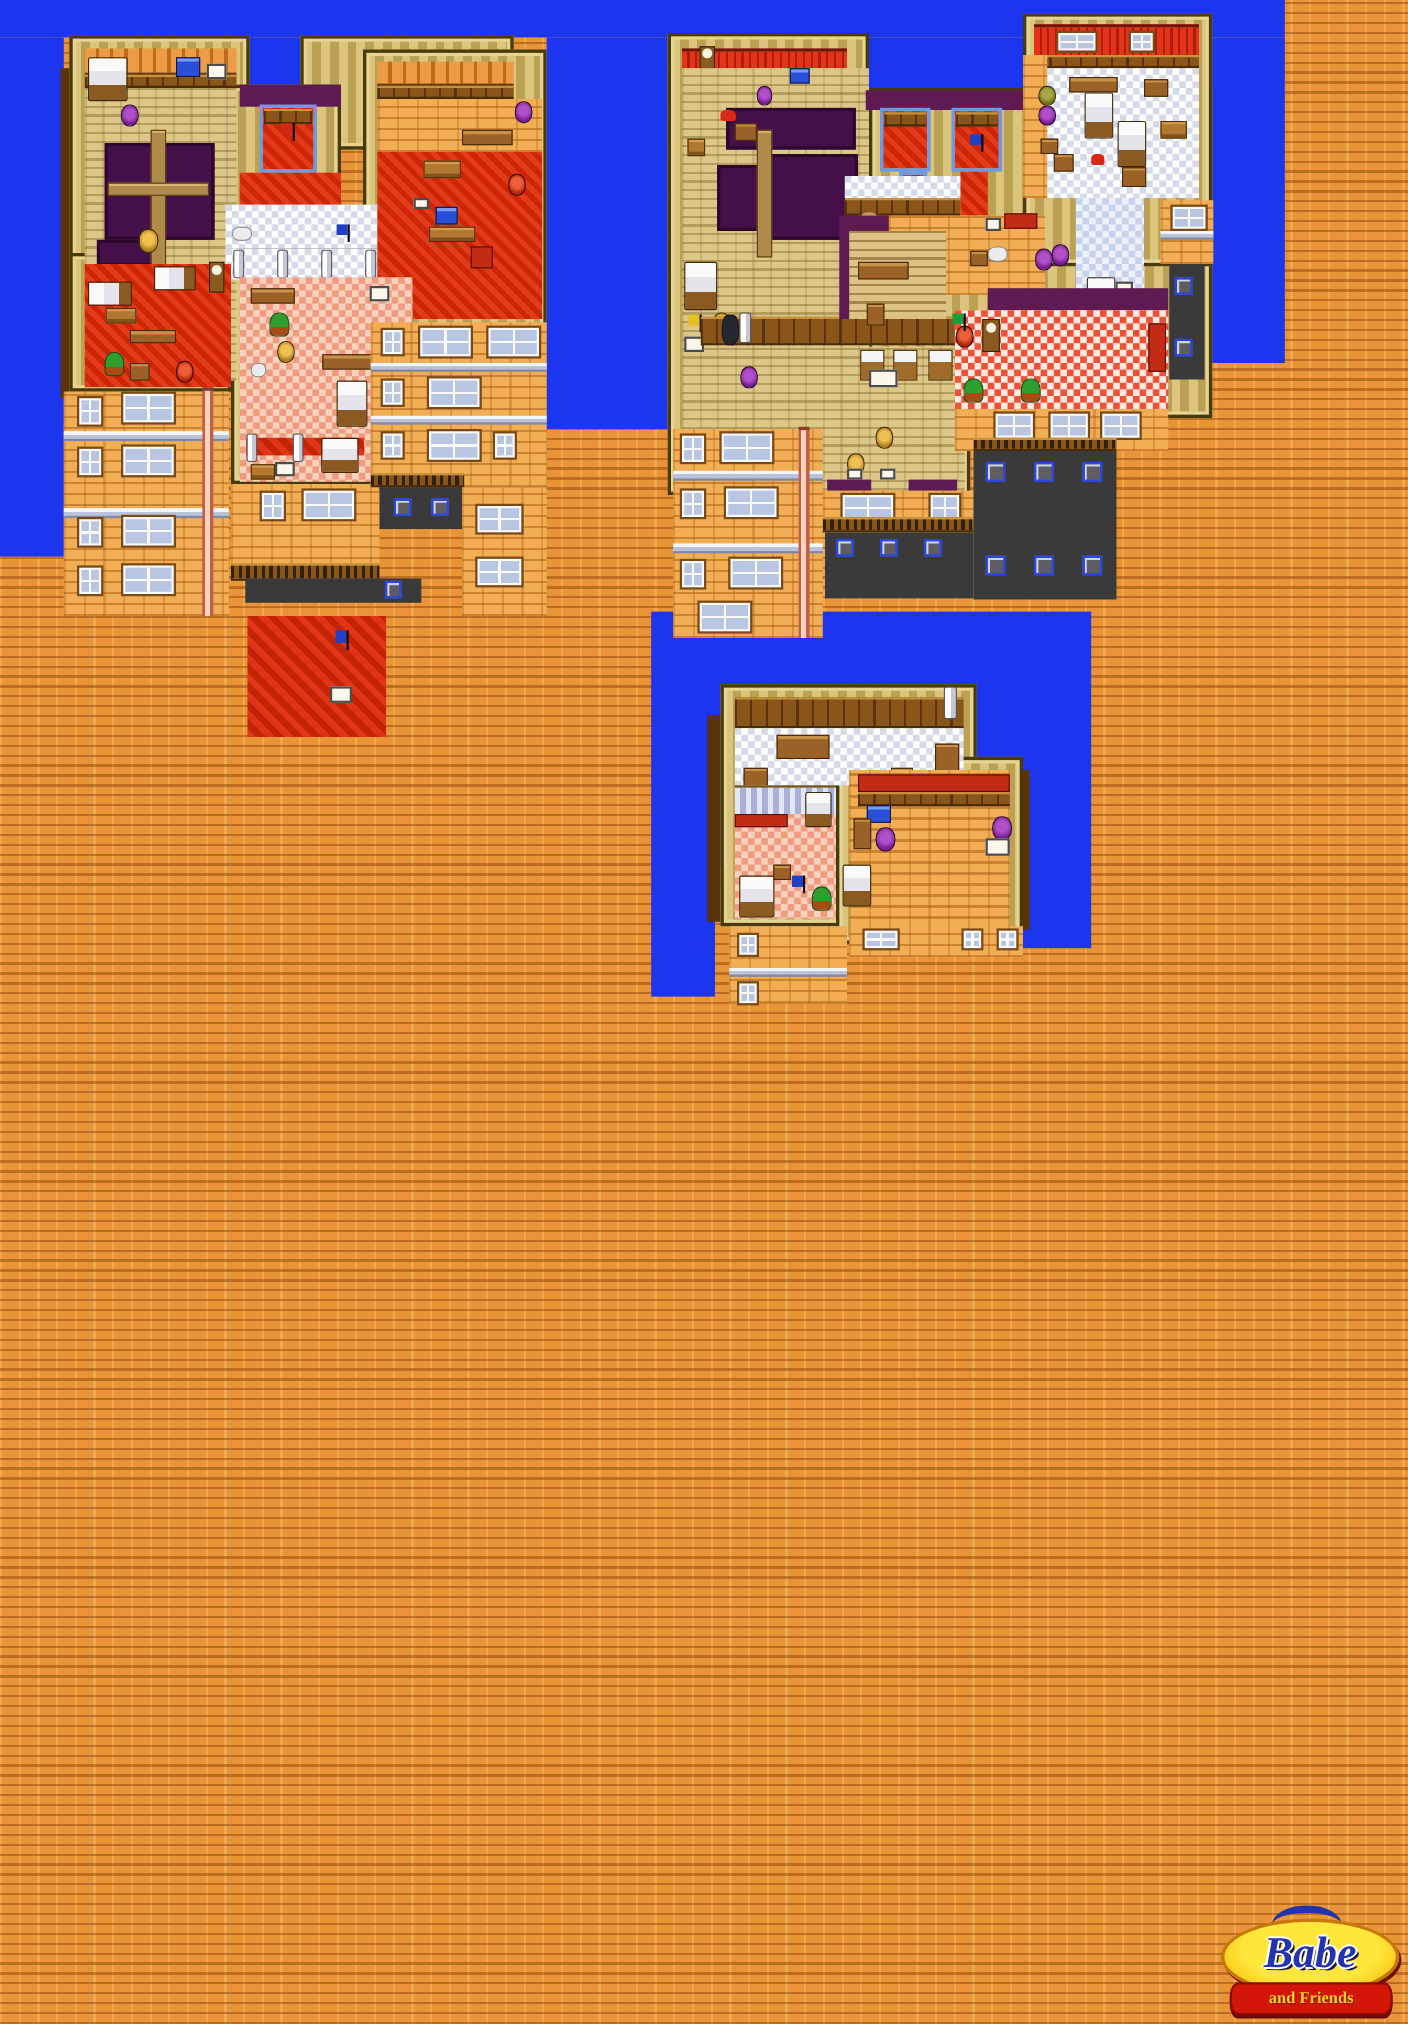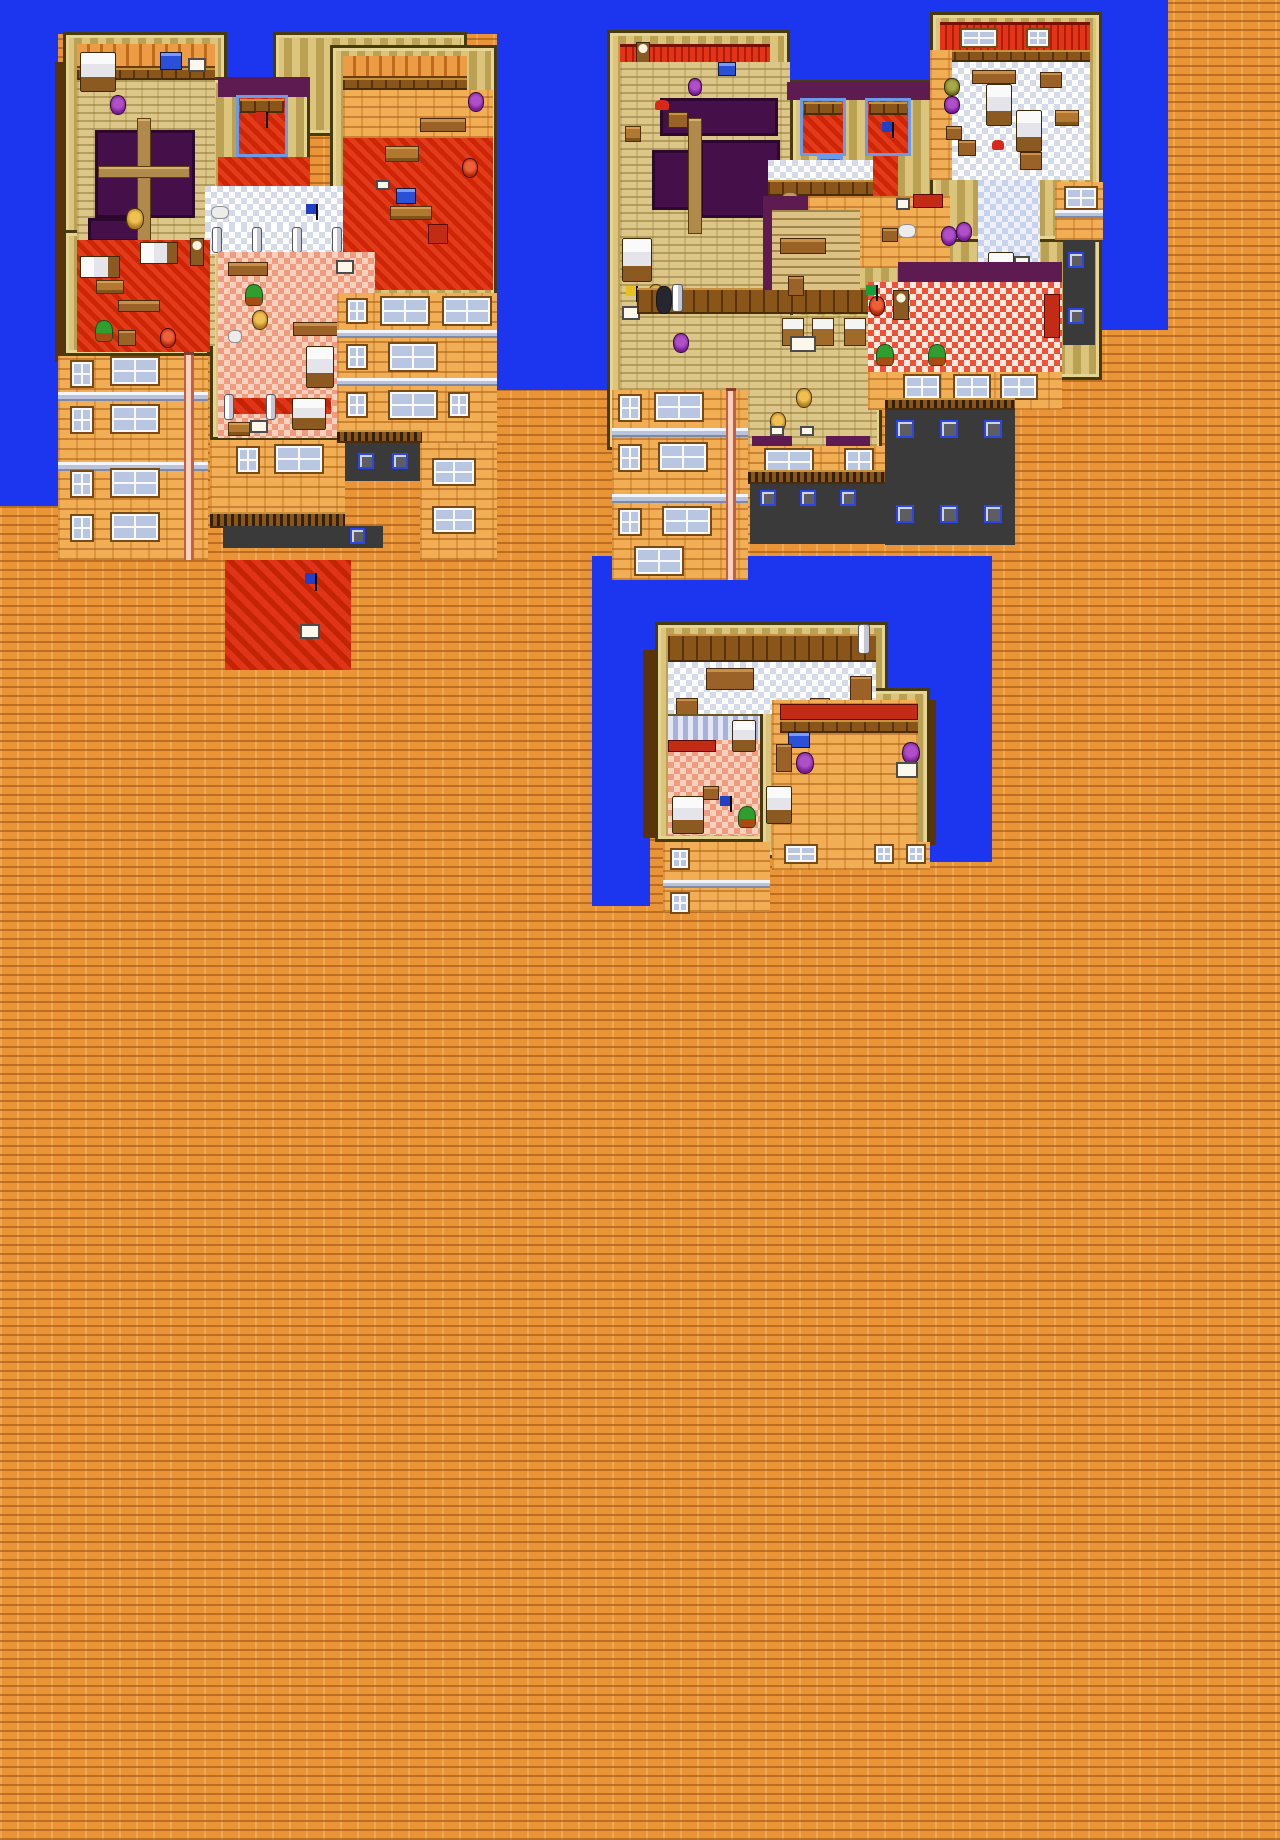--- a/index.html
+++ b/index.html
@@ -342,13 +342,22 @@
     <div class="t winw" style="left: 672px; top: 850px; width: 16px; height: 18px;"></div>
     <div class="t winw" style="left: 672px; top: 894px; width: 16px; height: 18px;"></div>
     <div class="t ledge" style="left: 663px; top: 880px; width: 107px; height: 8px;"></div>
     <div class="t brick2" style="left: 772px; top: 842px; width: 158px; height: 28px;"></div>
     <div class="t winw" style="left: 786px; top: 846px; width: 30px; height: 16px;"></div>
     <div class="t winw" style="left: 876px; top: 846px; width: 16px; height: 16px;"></div>
     <div class="t winw" style="left: 908px; top: 846px; width: 16px; height: 16px;"></div>
     <div class="t redcarpet" style="left: 225px; top: 560px; width: 126px; height: 110px;"></div>
     <div class="t flag fblue" style="left: 305px; top: 573px; width: 12px; height: 18px;"></div>
     <div class="t sign" style="left: 300px; top: 624px; width: 20px; height: 15px;"></div>
+    <div class="logo">
+    <div class="logo-swash"></div>
+    <div class="logo-oval">
+      <span class="logo-title">Babe</span>
+    </div>
+    <div class="logo-banner">
+      <span>and Friends</span>
+    </div>
+  </div>
 </div>
 
 </body></html>

